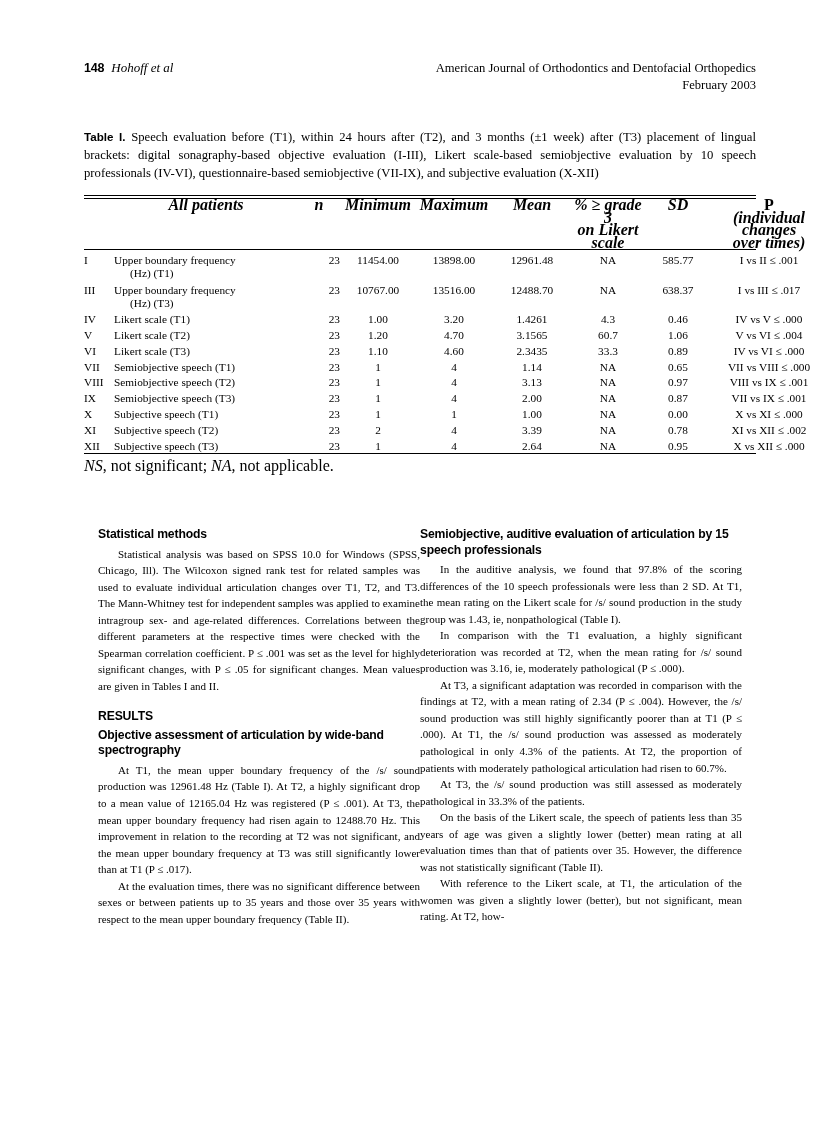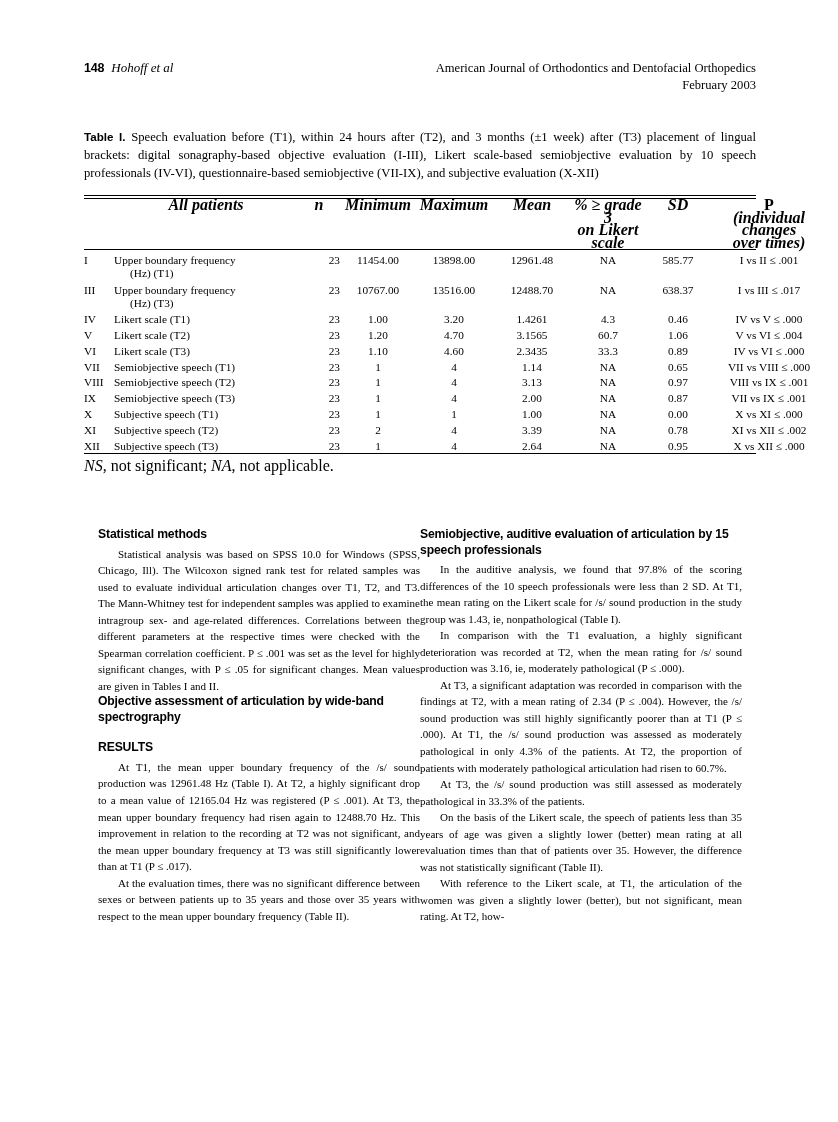--- a/index.html
+++ b/index.html
@@ -379,22 +379,22 @@
 
     <div class="table-foot"><i>NS</i><span>, not significant; </span><i>NA</i><span>, not applicable.</span></div>
   </div>
 
   <div class="columns">
 
     <div class="col">
       <h3 class="sec">Statistical methods</h3>
       <p class="body first">Statistical analysis was based on SPSS 10.0 for Windows (SPSS, Chicago, Ill). The Wilcoxon signed rank test for related samples was used to evaluate individual articulation changes over T1, T2, and T3. The Mann-Whitney test for independent samples was applied to examine intragroup sex- and age-related differences. Correlations between the different parameters at the respective times were checked with the Spearman correlation coefficient. P ≤ .001 was set as the level for highly significant changes, with P ≤ .05 for significant changes. Mean values are given in Tables I and II.</p>
 
+      <h3 class="sec spaced-above">RESULTS</h3>
       <h3 class="sec">Objective assessment of articulation by wide-band spectrography</h3>
-      <h3 class="sec spaced-above">RESULTS</h3>
       <p class="body">At T1, the mean upper boundary frequency of the /s/ sound production was 12961.48 Hz (Table I). At T2, a highly significant drop to a mean value of 12165.04 Hz was registered (P ≤ .001). At T3, the mean upper boundary frequency had risen again to 12488.70 Hz. This improvement in relation to the recording at T2 was not significant, and the mean upper boundary frequency at T3 was still significantly lower than at T1 (P ≤ .017).</p>
       <p class="body">At the evaluation times, there was no significant difference between sexes or between patients up to 35 years and those over 35 years with respect to the mean upper boundary frequency (Table II).</p>
     </div>
 
     <div class="col">
       <h3 class="sec">Semiobjective, auditive evaluation of articulation by 15 speech professionals</h3>
       <p class="body first">In the auditive analysis, we found that 97.8% of the scoring differences of the 10 speech professionals were less than 2 SD. At T1, the mean rating on the Likert scale for /s/ sound production in the study group was 1.43, ie, nonpathological (Table I).</p>
       <p class="body">In comparison with the T1 evaluation, a highly significant deterioration was recorded at T2, when the mean rating for /s/ sound production was 3.16, ie, moderately pathological (P ≤ .000).</p>
       <p class="body">At T3, a significant adaptation was recorded in comparison with the findings at T2, with a mean rating of 2.34 (P ≤ .004). However, the /s/ sound production was still highly significantly poorer than at T1 (P ≤ .000). At T1, the /s/ sound production was assessed as moderately pathological in only 4.3% of the patients. At T2, the proportion of patients with moderately pathological articulation had risen to 60.7%.</p>
       <p class="body">At T3, the /s/ sound production was still assessed as moderately pathological in 33.3% of the patients.</p>

